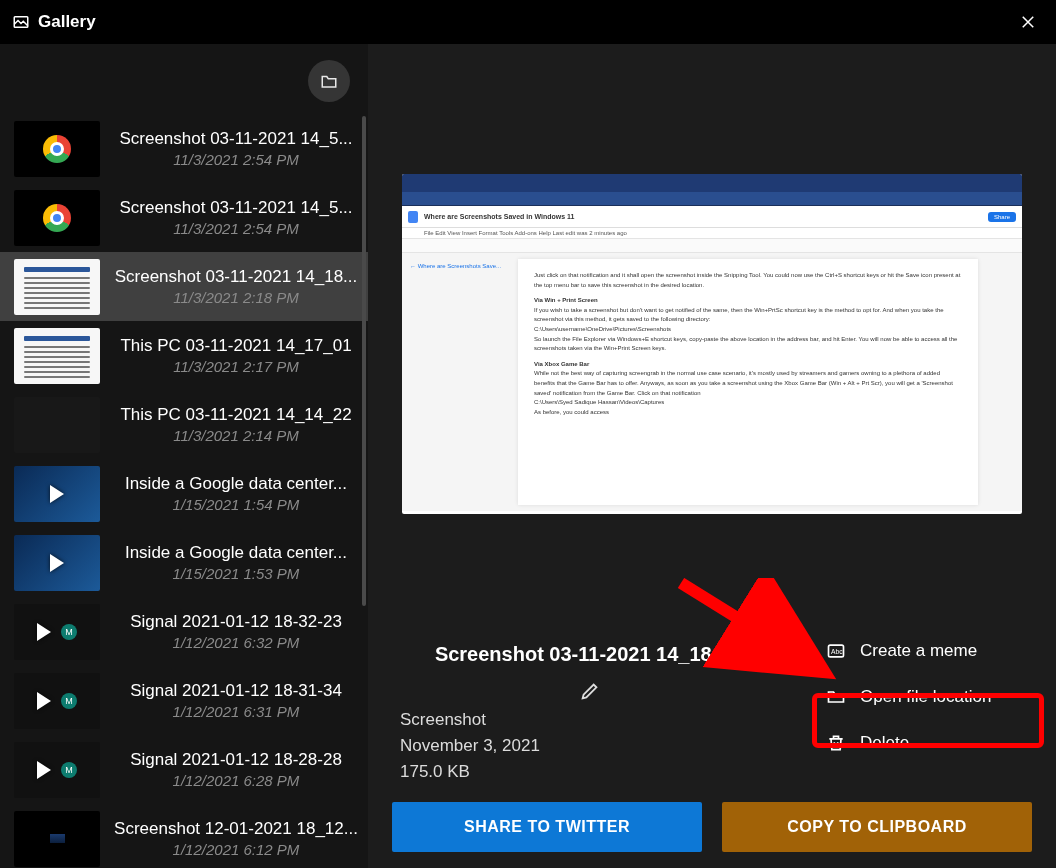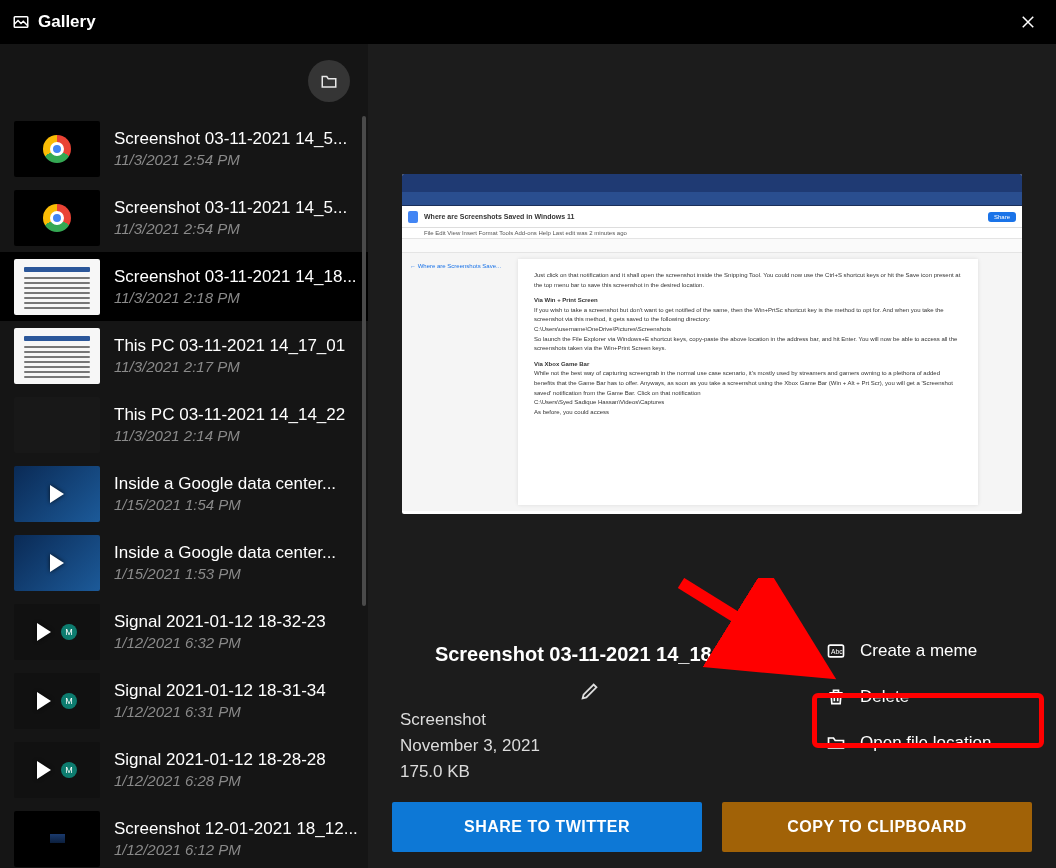--- a/index.html
+++ b/index.html
@@ -78,21 +78,21 @@
     border-radius:2px;
   }
   .item {
     display:flex;
     align-items:center;
     height: 69px;
     padding-left: 14px;
     cursor:pointer;
   }
   .item.selected {
-    background: #000000;
+    background: #404040;
   }
   .thumb {
     width: 86px;
     height: 56px;
     background: #000;
     border-radius: 2px;
     flex-shrink:0;
     position:relative;
     overflow:hidden;
     display:flex;align-items:center;justify-content:center;
@@ -136,20 +136,21 @@
     border-left:14px solid #fff;
     border-top:9px solid transparent;
     border-bottom:9px solid transparent;
     filter: drop-shadow(0 0 2px rgba(0,0,0,0.8));
   }
   .meta {
     margin-left: 14px;
     min-width:0;
     flex:1;
     padding-right:10px;
+    text-align:center;
   }
   .name {
     font-size: 17px;
     white-space: nowrap;
     overflow:hidden;
     text-overflow: ellipsis;
     font-weight:500;
   }
   .date {
     font-size: 15px;
@@ -557,29 +558,29 @@
     <div class="actions">
       <div class="action">
         <svg width="20" height="20" viewBox="0 0 24 24" fill="none" stroke="#fff" stroke-width="2">
             <rect x="3" y="5" width="18" height="14" rx="2"></rect>
             <text x="6" y="16" font-size="8" fill="#fff" stroke="none">Abc</text>
           </svg>
         <span>Create a meme</span>
       </div>
       <div class="action">
         <svg width="20" height="20" viewBox="0 0 24 24" fill="none" stroke="#fff" stroke-width="2">
+            <path d="M3 6h6l2 3h10v9H3z"></path>
+          </svg>
+        <span>Open file location</span>
+      </div>
+      <div class="action">
+        <svg width="20" height="20" viewBox="0 0 24 24" fill="none" stroke="#fff" stroke-width="2">
             <path d="M4 7h16M9 7V4h6v3M6 7l1 13h10l1-13M10 11v6M14 11v6"></path>
           </svg>
         <span>Delete</span>
-      </div>
-      <div class="action">
-        <svg width="20" height="20" viewBox="0 0 24 24" fill="none" stroke="#fff" stroke-width="2">
-            <path d="M3 6h6l2 3h10v9H3z"></path>
-          </svg>
-        <span>Open file location</span>
       </div>
     </div>
 
     <div class="highlight-box"></div>
     <svg class="arrow" width="180" height="120">
       <defs>
           <marker id="ah" markerWidth="12" markerHeight="12" refX="9" refY="5" orient="auto">
         <path d="M0 0L10 5L0 10z" fill="#ff0000"></path>
           </marker>
         </defs>

